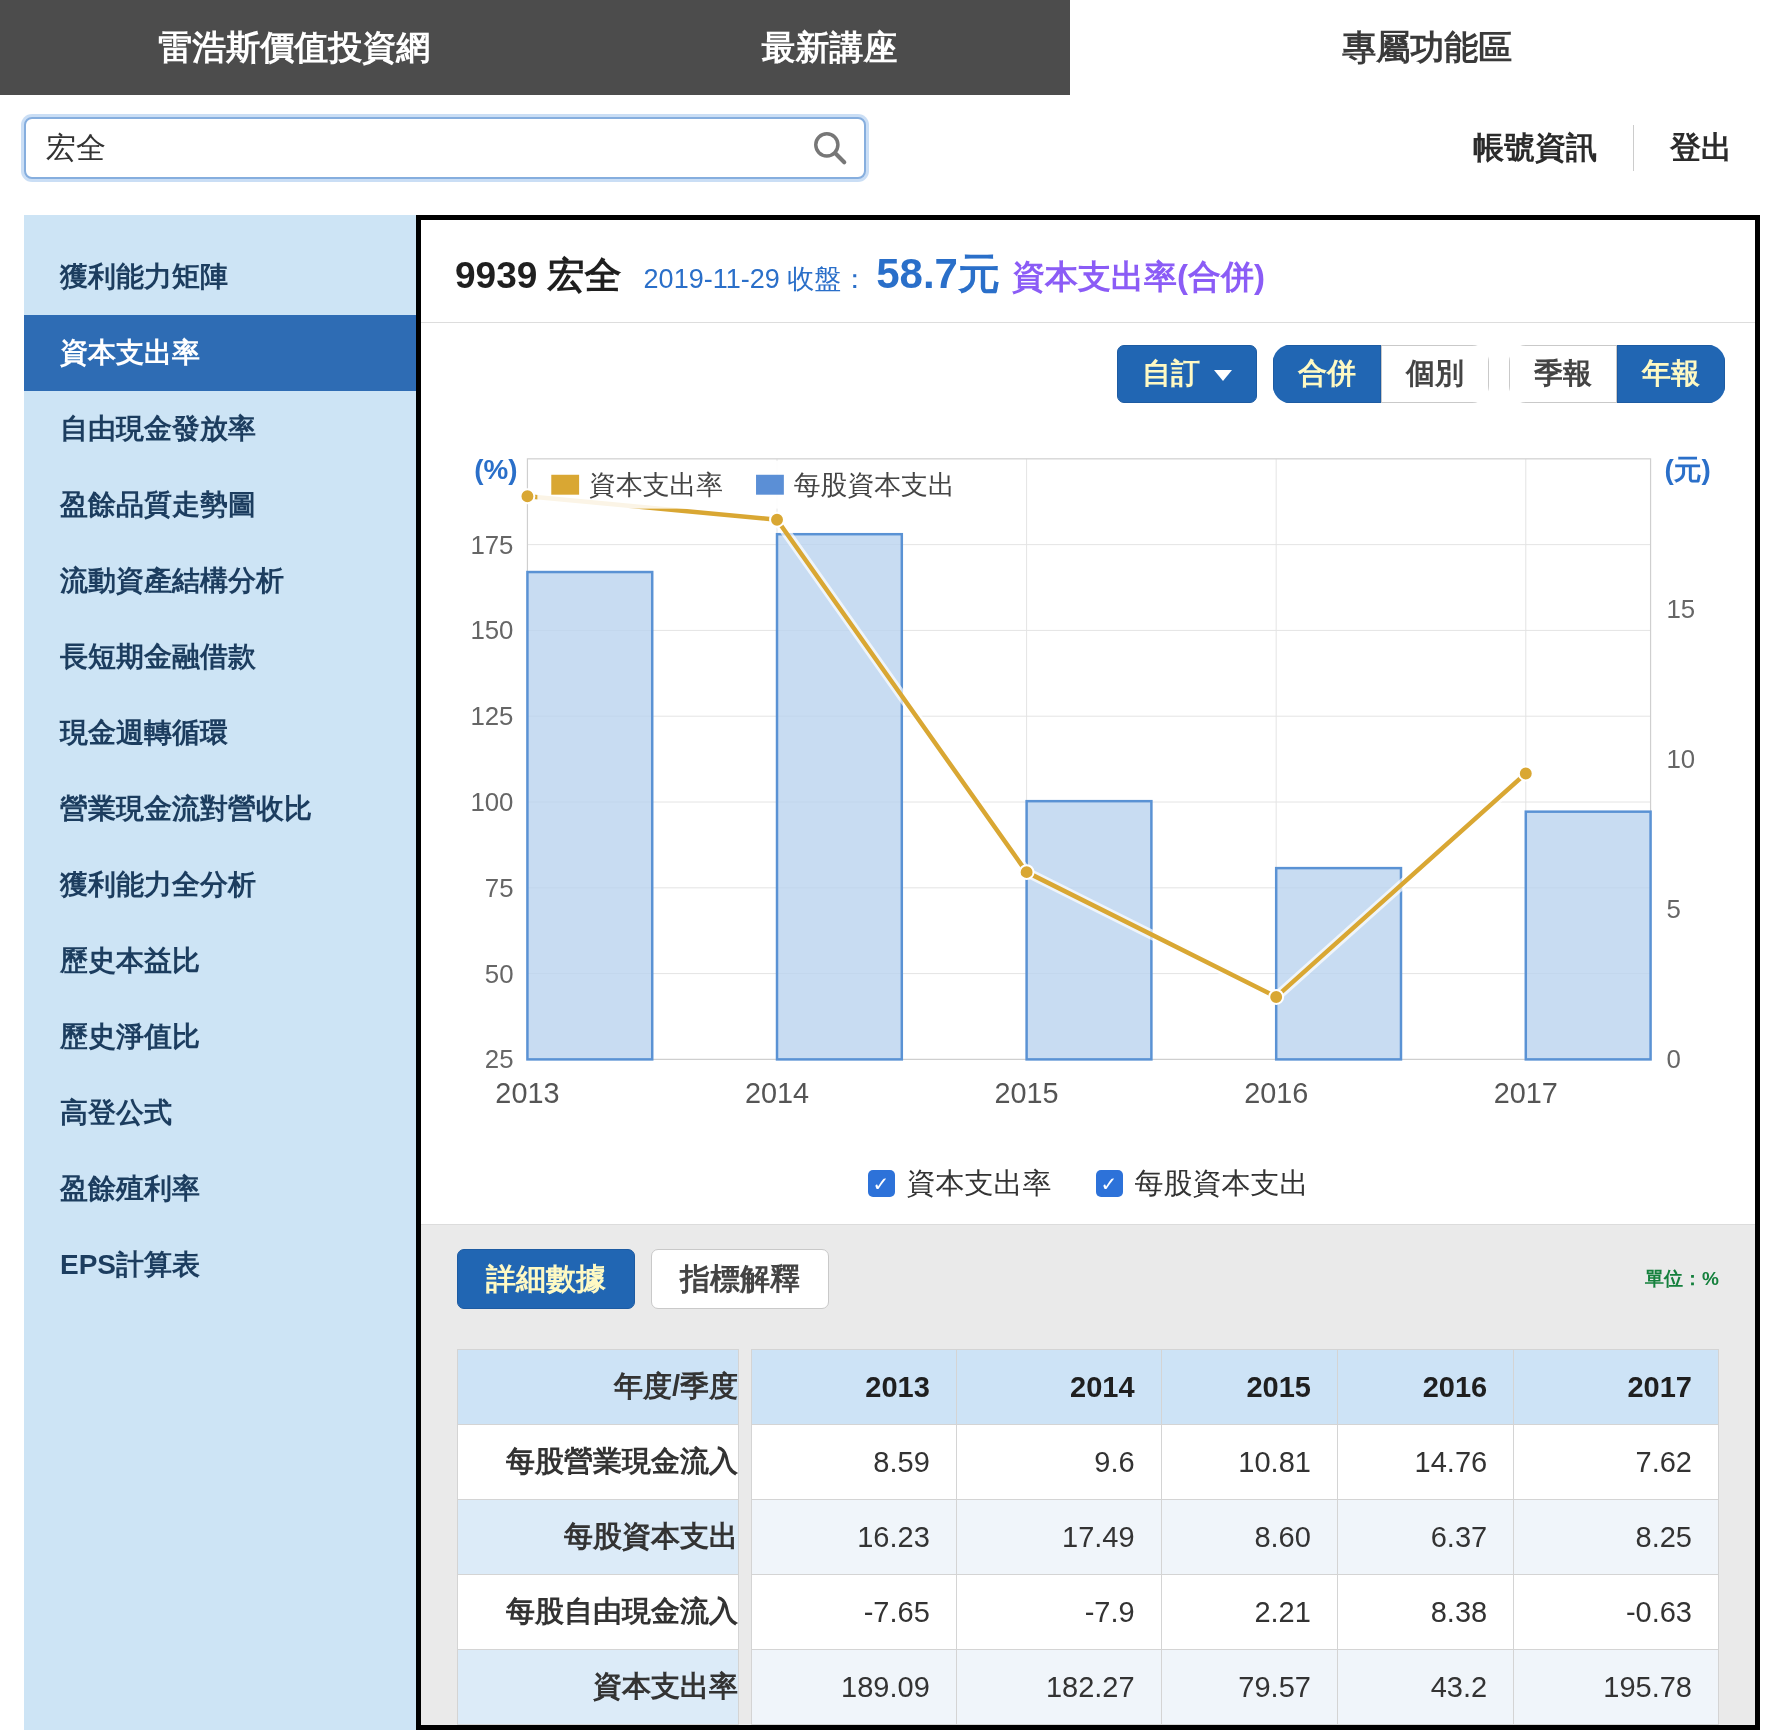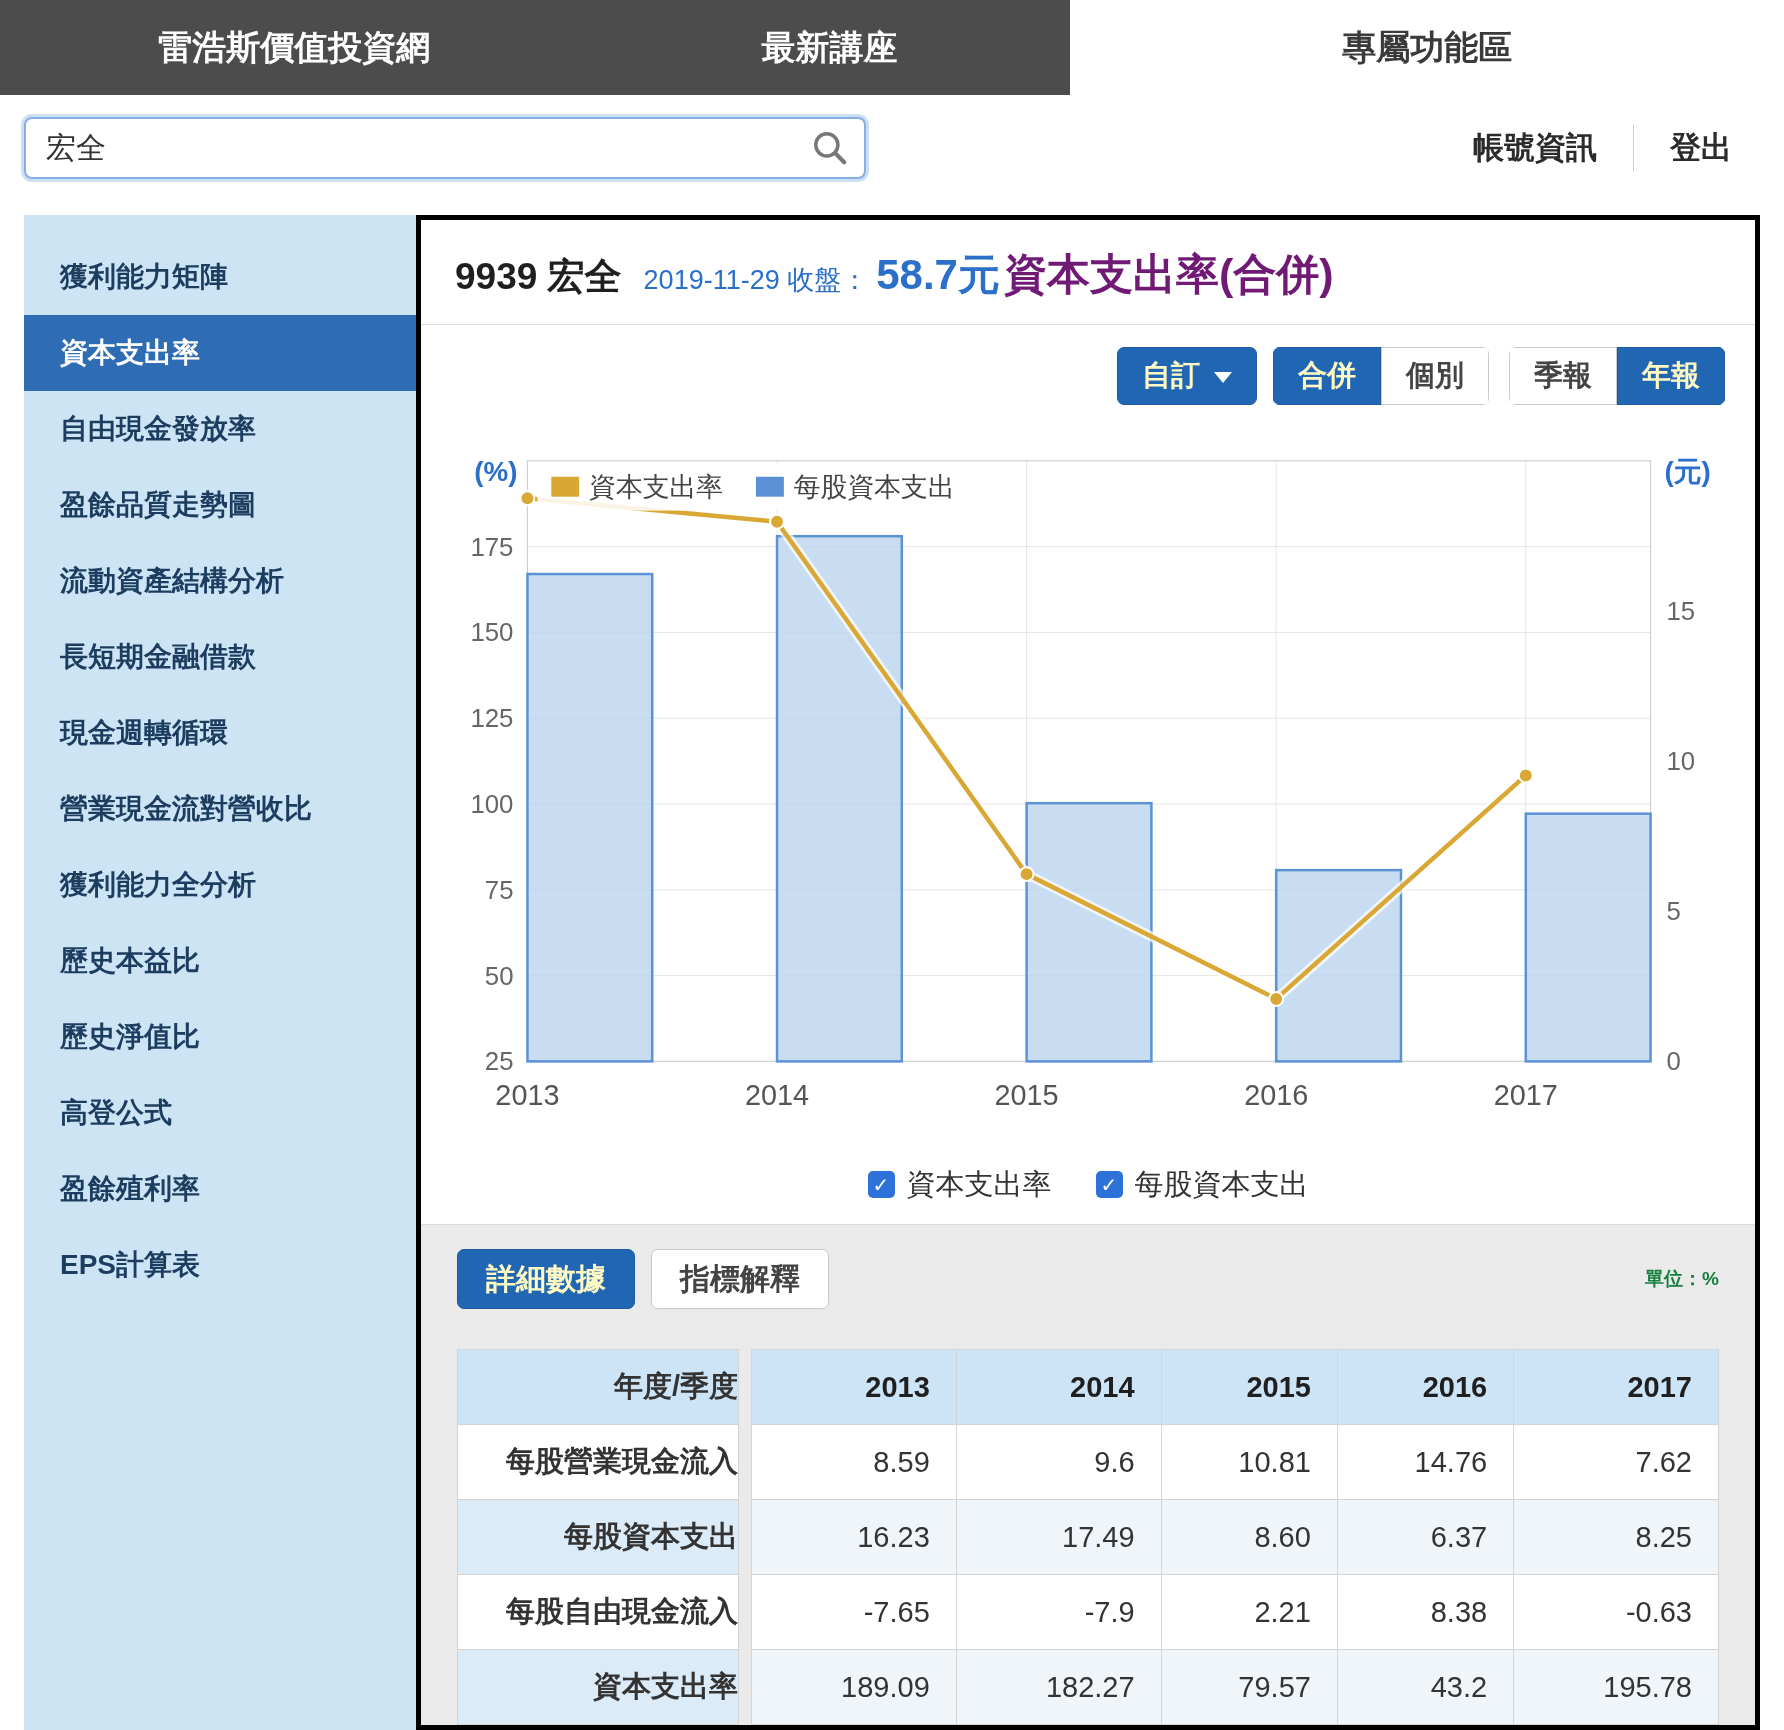--- a/index.html
+++ b/index.html
@@ -33,29 +33,29 @@
   .sidebar { width:392px; background:#cde4f5; padding-top:24px; flex-shrink:0; }
   .side-item { height:76px; display:flex; align-items:center; padding-left:36px;
     font-size:28px; font-weight:bold; color:#1c3d5f; cursor:pointer; }
   .side-item.active { background:#2e6cb4; color:#fff; }
   .panel { flex:1; background:#fff; border:5px solid #000000; display:flex; flex-direction:column; overflow:hidden; }
   
   .panel-head { display:flex; align-items:baseline; padding:26px 34px 20px; }
   .stock-title { font-size:37px; font-weight:bold; color:#1f1f1f; }
   .head-date { font-size:27px; color:#2a6fc9; margin-left:22px; }
   .head-price { font-size:42px; font-weight:bold; color:#2a6fc9; margin-left:8px; }
-  .head-title { font-size:43px; font-weight:bold; color:#701a75; margin-left:4px; }
+  .head-title { font-size:33px; font-weight:bold; color:#8b5cf6; margin-left:12px; }
   .panel-divider { border-top:1px solid #ddd; }
   
   .controls { display:flex; justify-content:flex-end; align-items:center; padding:22px 30px 8px; }
   .btn { font-family:inherit; font-size:29px; font-weight:bold; padding:0 24px; height:58px;
     border-radius:7px; border:1px solid transparent; cursor:pointer; }
   .btn-blue { background:#2166b3; color:#fef9c3; border-color:#1d5ba2; }
   .btn-white { background:#fff; color:#444; border-color:#c9c9c9; }
-  .seg { display:flex; border-radius:7px; overflow:hidden;justify-content:space-between; }
+  .seg { display:flex; border-radius:17px; overflow:hidden;justify-content:space-between; }
   .seg .btn { border-radius:0; }
   .gap16 { margin-left:16px; } .gap44 { margin-left:20px; }
   .caret { display:inline-block; margin-left:14px; border-left:9px solid transparent;
     border-right:9px solid transparent; border-top:11px solid #fff; vertical-align:middle; }
   
   .chart-wrap { padding:6px 10px 0 12px; }
   #chart-svg { display:block; width:100%; height:742px; }
   svg text { font-family:"Liberation Sans","DejaVu Sans",sans-serif; }
   
   .cbrow { display:flex; justify-content:center; align-items:center; gap:44px; height:56px; }

